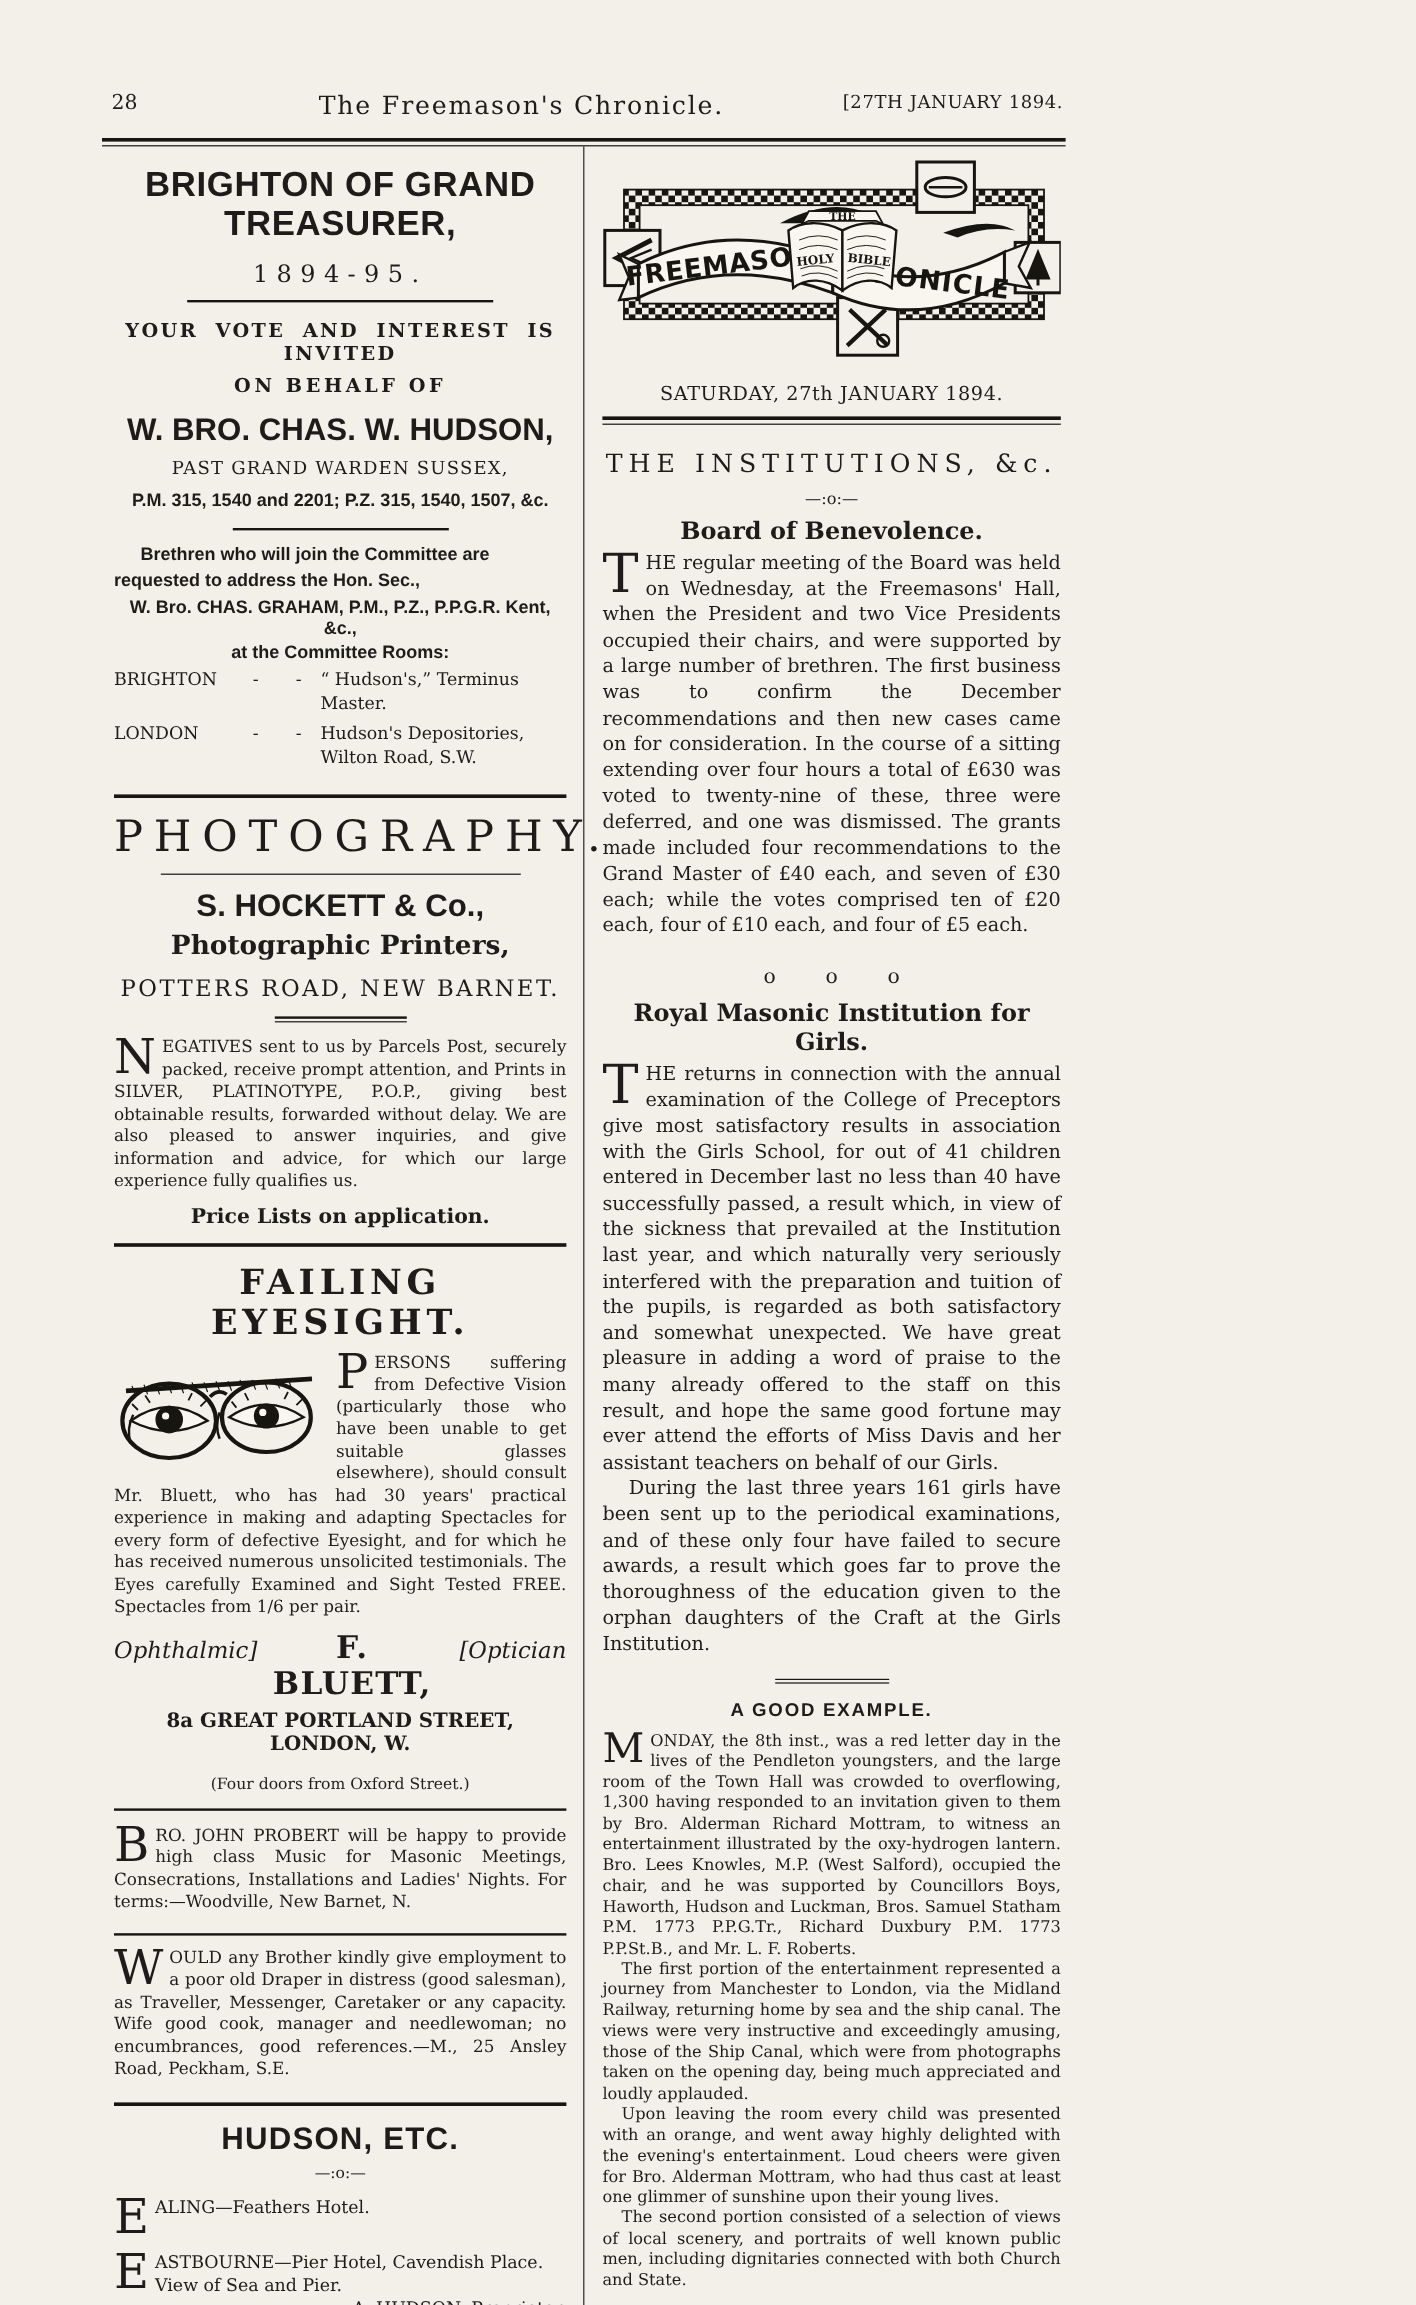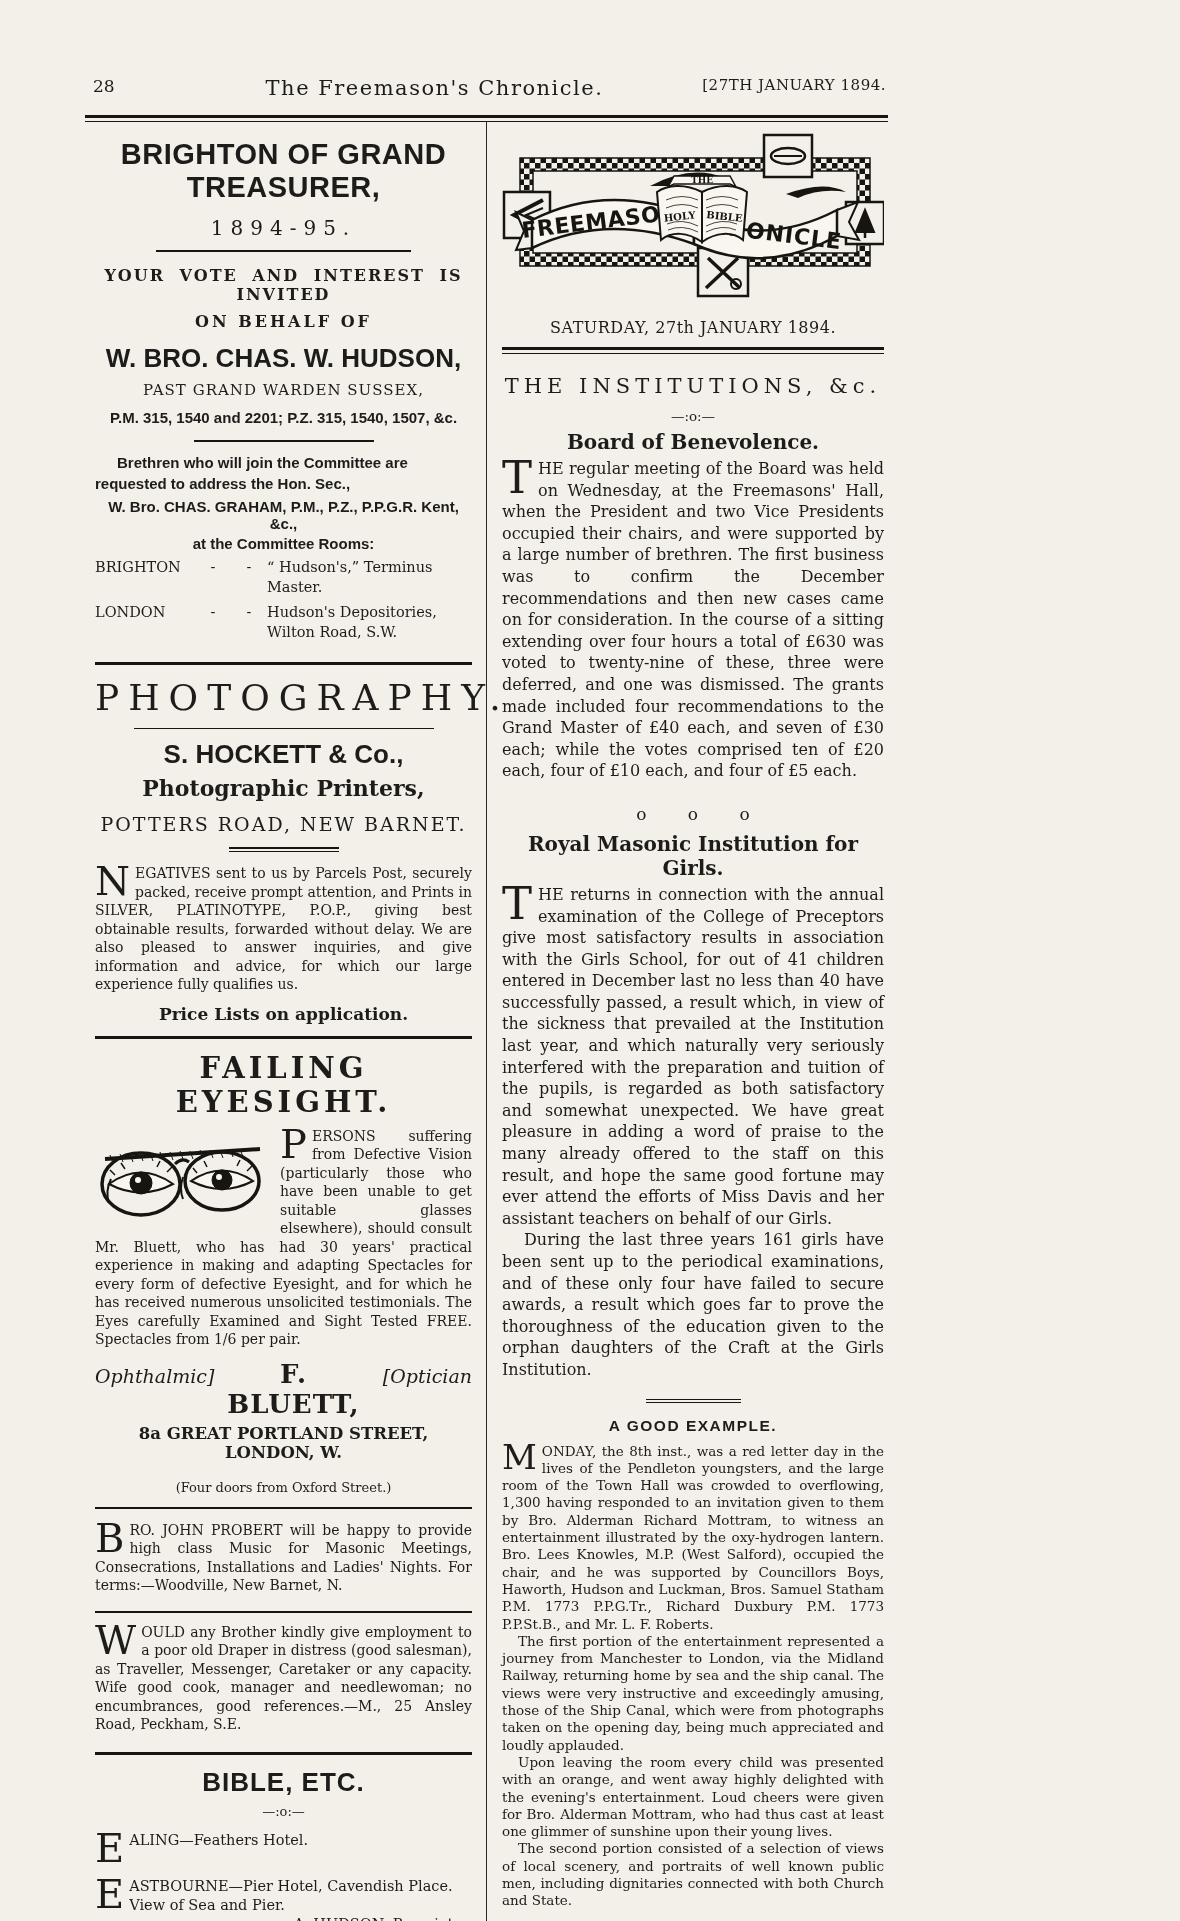--- a/index.html
+++ b/index.html
@@ -192,21 +192,21 @@
 
       <div class="rule-med" style="margin-top:16px;"></div>
 
       <p class="para-sm" style="margin:8px 0 0;">
         <span class="dropcap-ad">W</span><span>OULD any Brother kindly give employment to a poor old Draper in distress (good salesman), as Traveller, Messenger, Caretaker or any capacity.  Wife good cook, manager and needlewoman; no encumbrances, good references.—M.,  25 Ansley Road, Peckham, S.E.</span>
       </p>
 
       <div class="rule-heavy" style="margin-top:18px;"></div>
 
       <div>
-        <div class="hotels-title">BIBLE, ETC.</div>
+        <div class="hotels-title">HUDSON, ETC.</div>
         <div class="oc-div">—:o:—</div>
 
         <div class="hotel">
           <span class="dropcap-ad">E</span><span>ALING—Feathers Hotel.</span>
         </div>
         <div class="hotel">
           <span class="dropcap-ad">E</span><span>ASTBOURNE—Pier Hotel, Cavendish Place.  View of Sea and Pier.</span>
           <div class="hotel-prop">A. HUDSON, Proprietor.</div>
         </div>
         <div class="hotel">

